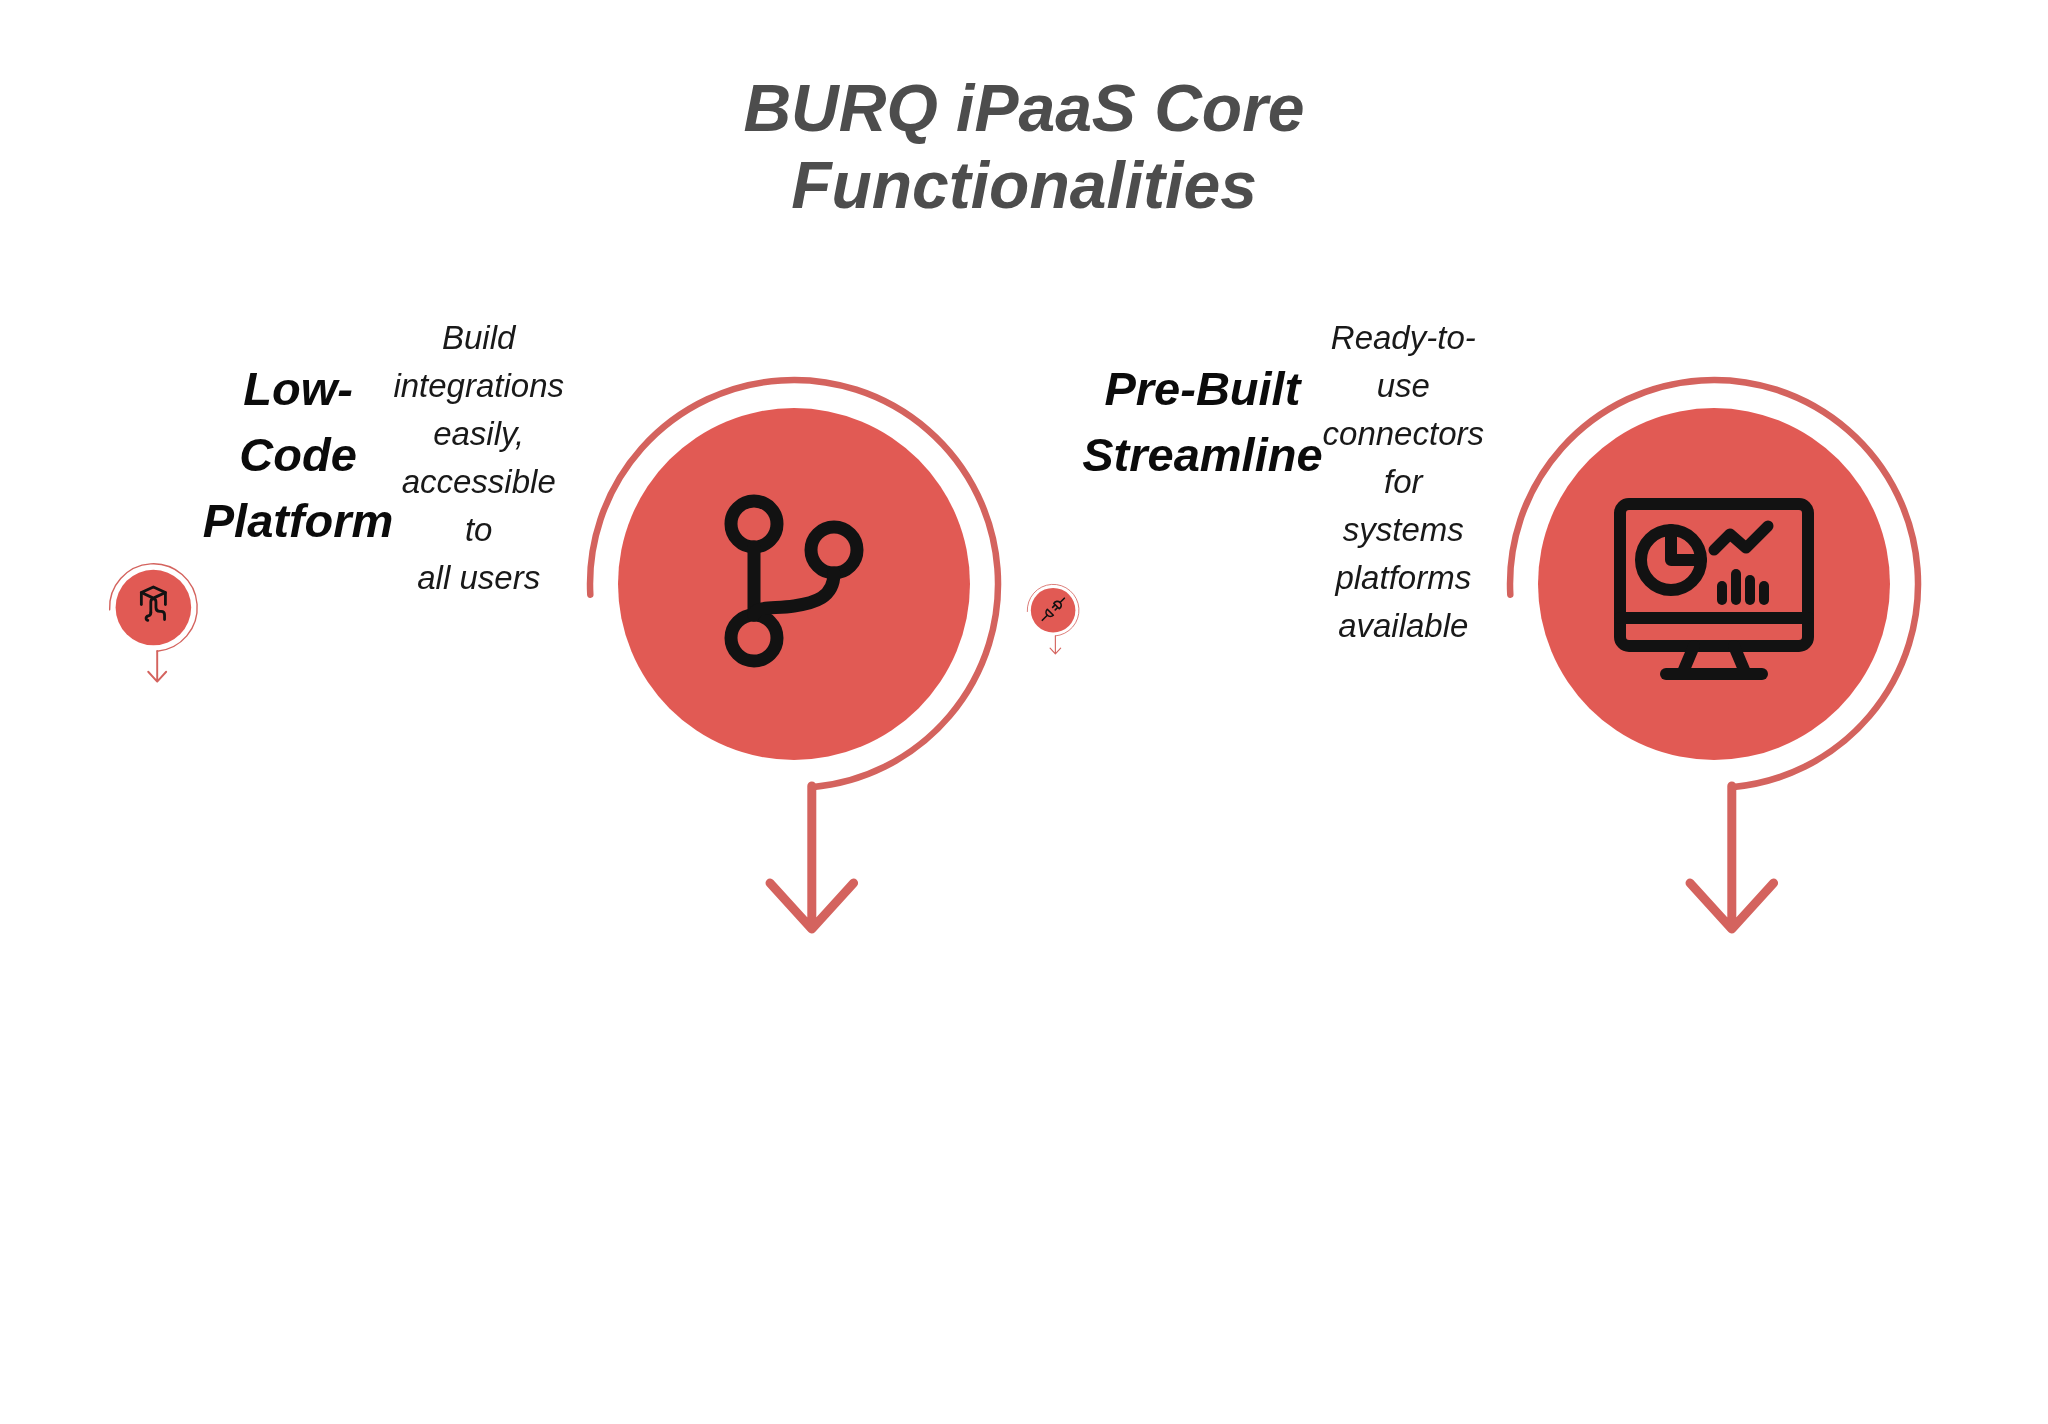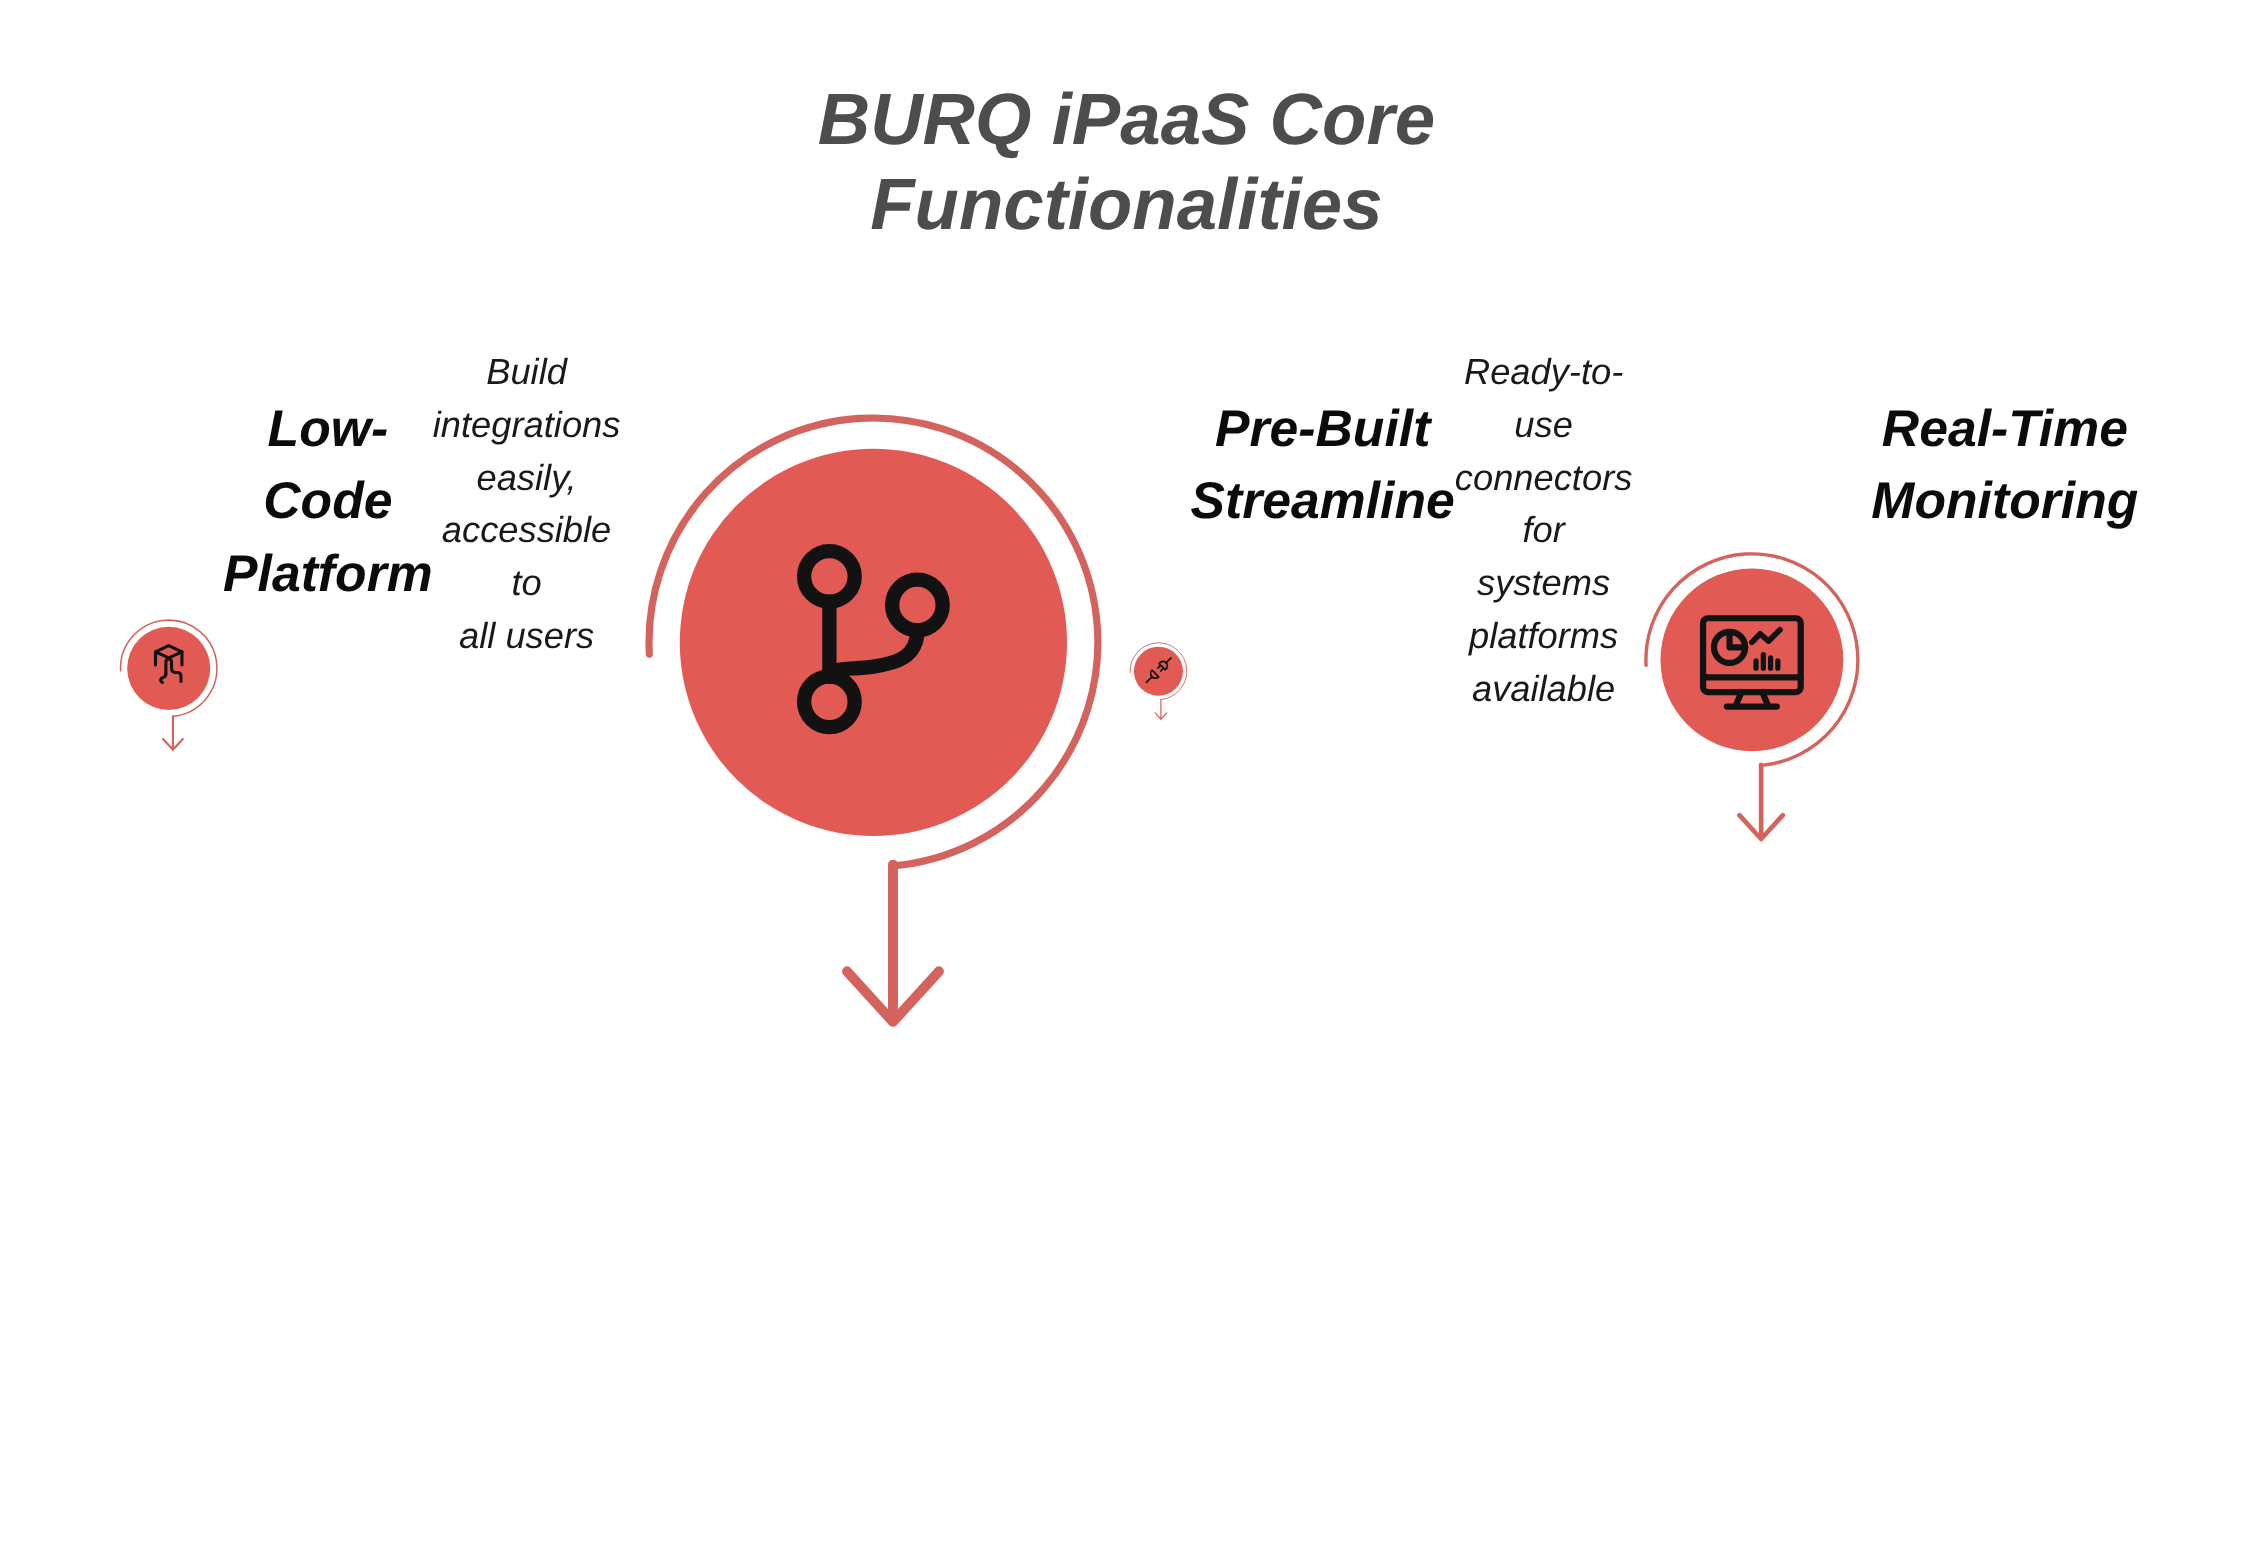--- a/index.html
+++ b/index.html
@@ -152,18 +152,16 @@
           <path style="stroke-width:11" d="M 0 -24 L 16 -40 L 32 -26 L 54 -48"></path>
           <path style="stroke-width:10" d="M 8 26 L 8 12"></path>
           <path style="stroke-width:10" d="M 22 26 L 22 0"></path>
           <path style="stroke-width:10" d="M 36 26 L 36 6"></path>
           <path style="stroke-width:10" d="M 50 26 L 50 12"></path>
           <path d="M -20 72 L -31 98"></path>
           <path d="M 20 72 L 31 98"></path>
           <path d="M -48 100 L 48 100"></path>
         </g>
       </svg>
-      <div class="heading">Real-Time
-Monitoring</div>
     </div>
 
   </div>
 </div>
 
 </body></html>

